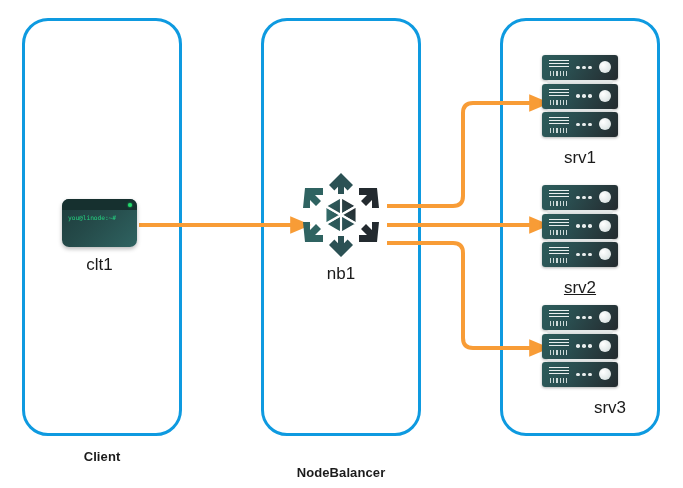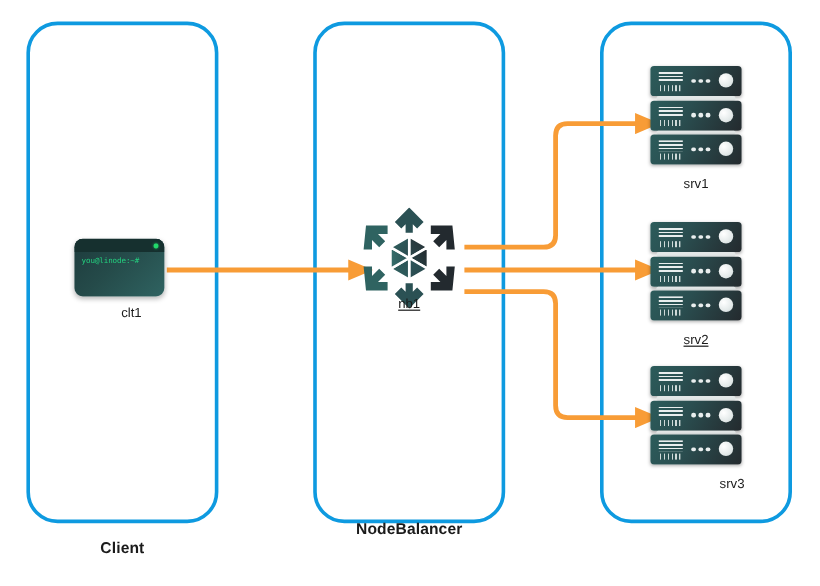--- a/index.html
+++ b/index.html
@@ -34,28 +34,28 @@
   .group-label {
     position: absolute;
     text-align: center;
     font-size: 13px;
     font-weight: bold;
     color: #1b1b1b;
     letter-spacing: 0.1px;
     white-space: nowrap;
   }
   #label-client { left: 22px;  top: 449px; width: 160px; }
-  #label-nb     { left: 261px; top: 433px; width: 160px; }
+  #label-nb     { left: 261px; top: 465px; width: 160px; }
   #label-srv    { left: 500px; top: 449px; width: 160px; }
 
   
   .node-label {
     position: absolute;
     text-align: center;
-    font-size: 11px;
+    font-size: 17px;
     color: #1b1b1b;
     white-space: nowrap;
   }
 
   
   #node-clt1 {
     position: absolute;
     left: 62px;
     top: 199px;
     width: 75px;
@@ -224,21 +224,21 @@
     <path d="M387,243 L453,243 Q463,243 463,253 L463,338 Q463,348 473,348 L534,348" fill="none" stroke="#f89c36" stroke-width="4" stroke-linecap="butt" stroke-linejoin="round" marker-end="url(#arrowhead)"></path>
   </svg>
 
   <div id="node-clt1">
     <div class="terminal">
       <div class="terminal-bar"></div>
       <div class="terminal-dot"></div>
       <div class="terminal-prompt">you@linode:~#</div>
     </div>
   </div>
-  <div class="node-label" style="left:72px; top:255px; width:75px;">clt1</div>
+  <div class="node-label" style="left:62px; top:255px; width:75px;">clt1</div>
 
   <div id="node-nb1">
     <svg width="84" height="84" viewBox="0 0 84 84" xmlns="http://www.w3.org/2000/svg">
       <defs>
         <linearGradient id="gTL" x1="0" y1="0" x2="1" y2="1">
           <stop offset="0%" stop-color="#2f6361"></stop>
             <stop offset="100%" stop-color="#2b4a4e"></stop>
         </linearGradient>
         <linearGradient id="gTR" x1="1" y1="0" x2="0" y2="1">
           <stop offset="0%" stop-color="#262d32"></stop>
@@ -289,21 +289,21 @@
 
       <g fill="#232a2f">
         <path d="M78,15 L60,15 L60,22 L68,22 L62,28 L67,33 L73,27 L73,35 L80,35 Z"></path>
       </g>
 
       <g fill="#232a2f">
         <path d="M78,69 L60,69 L60,62 L68,62 L62,56 L67,51 L73,57 L73,49 L80,49 Z"></path>
       </g>
     </svg>
   </div>
-  <div class="node-label" style="left:299px; top:248px; width:84px;text-decoration:underline;">nb1</div>
+  <div class="node-label" style="left:299px; top:264px; width:84px;">nb1</div>
 
   <div class="server-rack" id="node-srv1">
     <div class="rack-unit u1">
       <div class="vents"></div>
       <div class="ticks"></div>
       <div class="dots">
           <i></i>
           <i></i>
           <i></i>
         </div>

